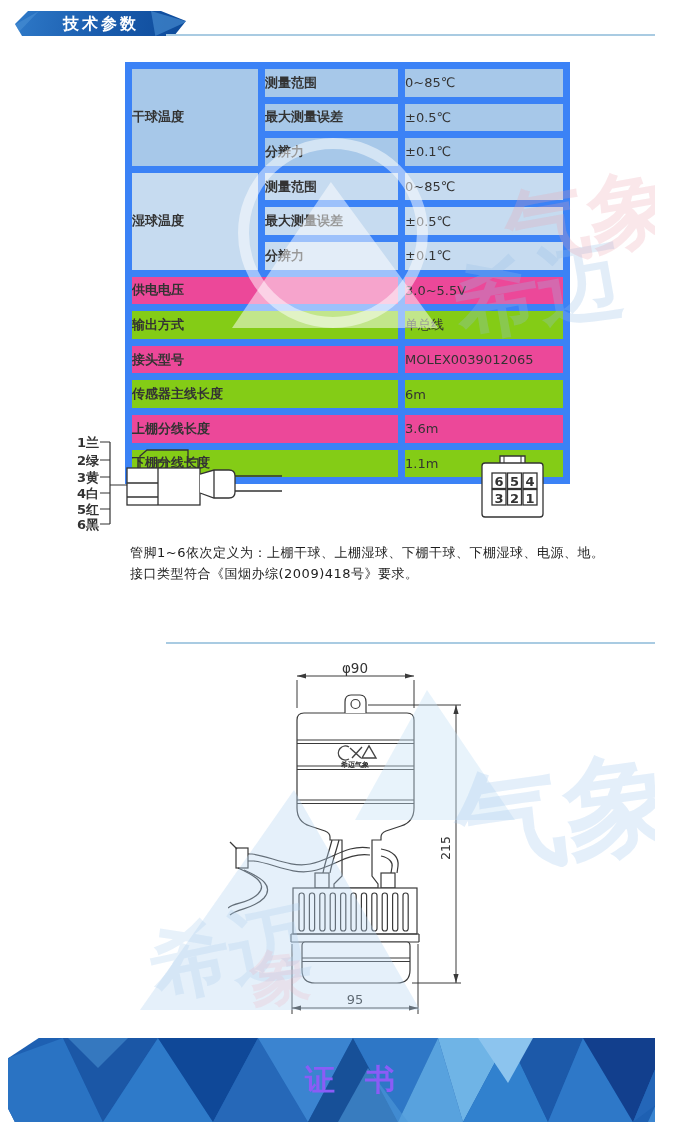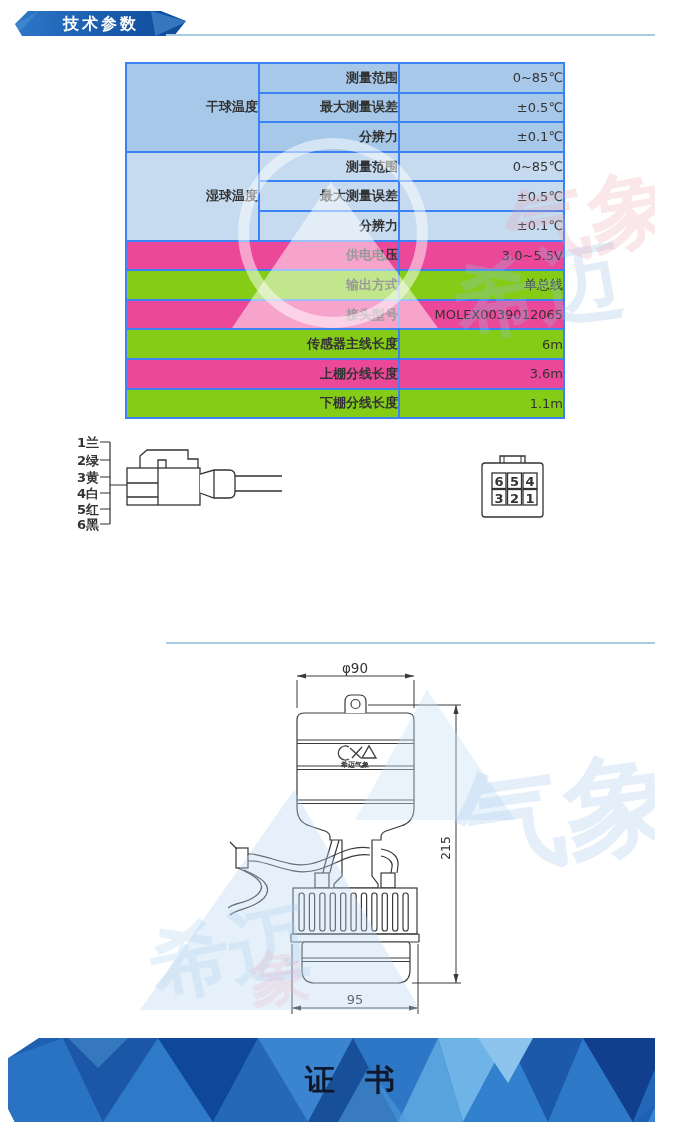--- a/index.html
+++ b/index.html
@@ -13,21 +13,21 @@
   .banner .facet-l{position:absolute;left:0;top:0;width:24px;height:25px;background:#4c92d6;opacity:.55;
     clip-path:polygon(0 55%,100% 0,0 100%);}
   .banner .facet-r{position:absolute;right:0;top:0;width:36px;height:25px;background:#4c92d6;opacity:.6;
     clip-path:polygon(0 0,100% 42%,12% 100%);}
   .banner .t{position:absolute;inset:0;text-align:center;line-height:25px;color:#fff;
     font-size:16px;font-weight:bold;letter-spacing:3px;}
   .rule{position:absolute;left:166px;width:531px;height:2px;background:#a9cbe2;}
 
   
   table.spec{position:absolute;left:125px;top:62px;border-collapse:collapse;table-layout:fixed;z-index:3;}
-  table.spec td{border:2px solid #3b82f6;height:27.6px;padding:0;text-align:right;
+  table.spec td{border:7px solid #3b82f6;height:27.6px;padding:0;text-align:left;
     font-size:13px;color:#333;overflow:hidden;}
   tr.g1 td{background:#a7c8e9;}
   tr.g2 td{background:#c6dbf0;}
   tr.dark td{background:#ec4899;}
   tr.light td{background:#84cc16;}
   td.p,td.lbl{font-weight:bold;color:#2e2e2e;}
   td.v{font-weight:normal;color:#333;}
 
   
   .diagram{position:absolute;z-index:4;}
@@ -48,21 +48,21 @@
   #wm-tri2{left:355px;top:690px;width:160px;height:130px;background:rgba(198,224,246,.4);
     clip-path:polygon(45% 0,100% 100%,0 100%);}
   #wm-t3{left:455px;top:740px;font-size:110px;color:rgba(165,203,238,.3);transform:rotate(-8deg);}
   #wm-t4{left:150px;top:900px;font-size:80px;color:rgba(175,208,240,.3);transform:rotate(-12deg);}
   #wm-t5{left:250px;top:938px;font-size:60px;color:rgba(240,175,185,.22);transform:rotate(-6deg);}
 
   
   #certificate{position:absolute;left:8px;top:1038px;width:684px;height:84px;z-index:3;
     clip-path:polygon(0 24%,4.5% 0,99.5% 0,100% 12%,99.4% 86%,97.5% 100%,1% 100%,0 84%);}
   #certificate svg{display:block;}
-  #certificate .t{position:absolute;inset:0;text-align:center;line-height:84px;color:#0f172a;
+  #certificate .t{position:absolute;inset:0;text-align:center;line-height:84px;color:#8b5cf6;
     font-size:30px;font-weight:bold;}
 
   svg text{fill:#333;}
 </style>
 </head>
 <body>
 
 <div id="page">
 
   <div class="banner" style="top:11px;">
@@ -168,20 +168,24 @@
     <g font-size="13" font-weight="bold" fill="#222" text-anchor="middle">
       <text x="426" y="56">6</text>
       <text x="441.5" y="56">5</text>
       <text x="457" y="56">4</text>
       <text x="426" y="72.5">3</text>
       <text x="441.5" y="72.5">2</text>
       <text x="457" y="72.5">1</text>
     </g>
   </svg>
 
+  <div class="note">
+    <span>管脚1~6依次定义为：上棚干球、上棚湿球、下棚干球、下棚湿球、电源、地。</span>
+    <span>接口类型符合《国烟办综(2009)418号》要求。</span>
+  </div>
 
   <div class="rule" style="top:642px;"></div>
 
   <svg class="diagram" style="left:228px;top:652px;" width="240" height="368" viewBox="0 0 240 368">
     <g stroke="#3a3a3a" stroke-width="1" fill="none">
 
       <path d="M69,28 V56 M186,28 V56"></path>
       <path d="M69,24 H186"></path>
       <path d="M69,24 L78,21.4 L78,26.6 Z M186,24 L177,21.4 L177,26.6 Z" fill="#3a3a3a" stroke="none"></path>
 

